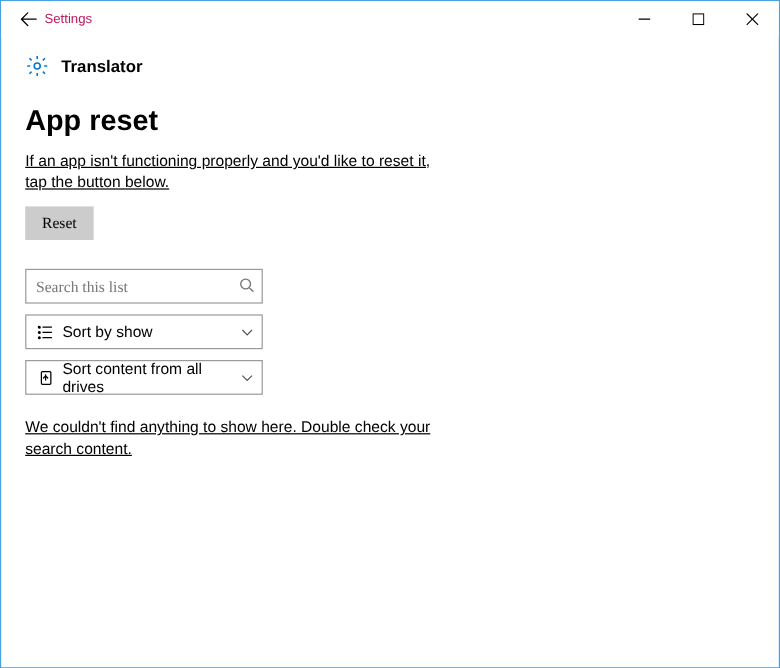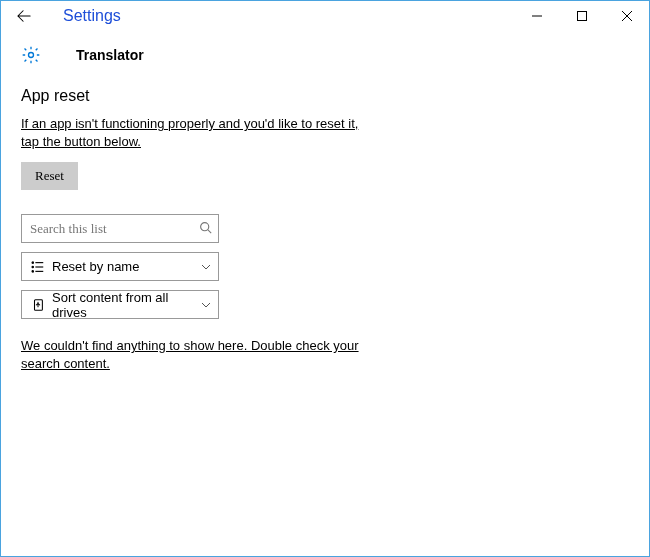--- a/index.html
+++ b/index.html
@@ -22,23 +22,23 @@
     }
     .titlebar-back {
       width: 26px;
       height: 30px;
       display: flex;
       align-items: center;
       justify-content: center;
       cursor: pointer;
     }
     .titlebar-title {
-      font-size: 16px;
-      margin-left: 26px;
-      color: #1d4ed8;
+      font-size: 11px;
+      margin-left: 0;
+      color: #be185d;
     }
     .titlebar-controls {
       margin-left: auto;
       display: flex;
     }
     .titlebar-btn {
       width: 45px;
       height: 30px;
       display: flex;
       align-items: center;
@@ -46,36 +46,35 @@
       cursor: pointer;
     }
     .titlebar-btn svg { pointer-events: none; }
     .content {
       padding: 14px 20px 20px 20px;
     }
     .page-header {
       display: flex;
       align-items: center;
       margin-bottom: 22px;
-      gap: 25px;
     }
     .gear-icon {
       width: 20px;
       height: 20px;
       margin-right: 10px;
       color: #0078d7;
     }
     .page-title {
       font-size: 14px;
       font-weight: 600;
       color: #000;
     }
     h2.section {
-      font-size: 16px;
-      font-weight: 400;
+      font-size: 24px;
+      font-weight: 700;
       color: #000;
       margin-bottom: 10px;
     }
     .body-text {
       font-size: 13px;
       color: #000;
       max-width: 340px;
       line-height: 1.35;
       margin-bottom: 12px;
       text-decoration: underline;
@@ -207,21 +206,21 @@
       <span class="combo-icon">
         <svg width="14" height="14" viewBox="0 0 16 16" stroke="#000" stroke-width="1.3">
           <circle cx="2" cy="3" r="0.8" fill="#000"></circle>
           <line x1="5" y1="3" x2="14" y2="3"></line>
           <circle cx="2" cy="8" r="0.8" fill="#000"></circle>
           <line x1="5" y1="8" x2="14" y2="8"></line>
           <circle cx="2" cy="13" r="0.8" fill="#000"></circle>
           <line x1="5" y1="13" x2="14" y2="13"></line>
         </svg>
       </span>
-      <span class="combo-label">Reset by name</span>
+      <span class="combo-label">Sort by show</span>
       <span class="chev">
         <svg width="10" height="10" viewBox="0 0 10 10" fill="none" stroke="#555" stroke-width="1">
           <path d="M1 3 L5 7 L9 3"></path>
         </svg>
       </span>
     </div>
 
     <div class="combo">
       <span class="combo-icon">
         <svg width="14" height="14" viewBox="0 0 16 16" fill="none" stroke="#000" stroke-width="1.2">

